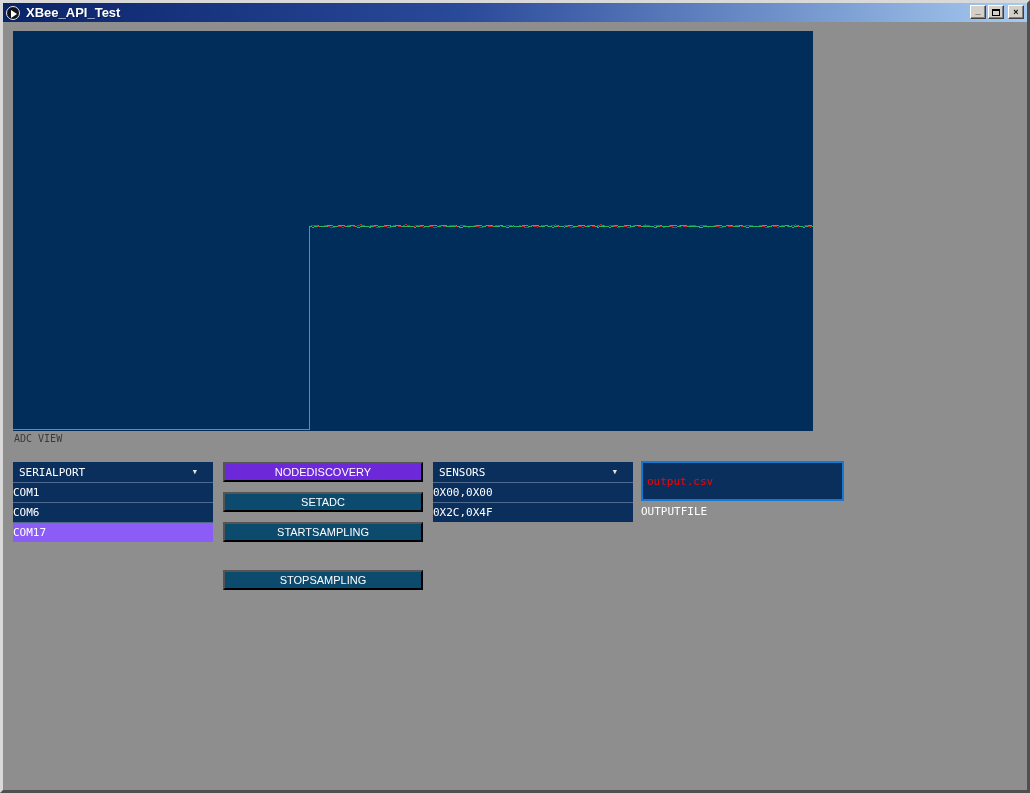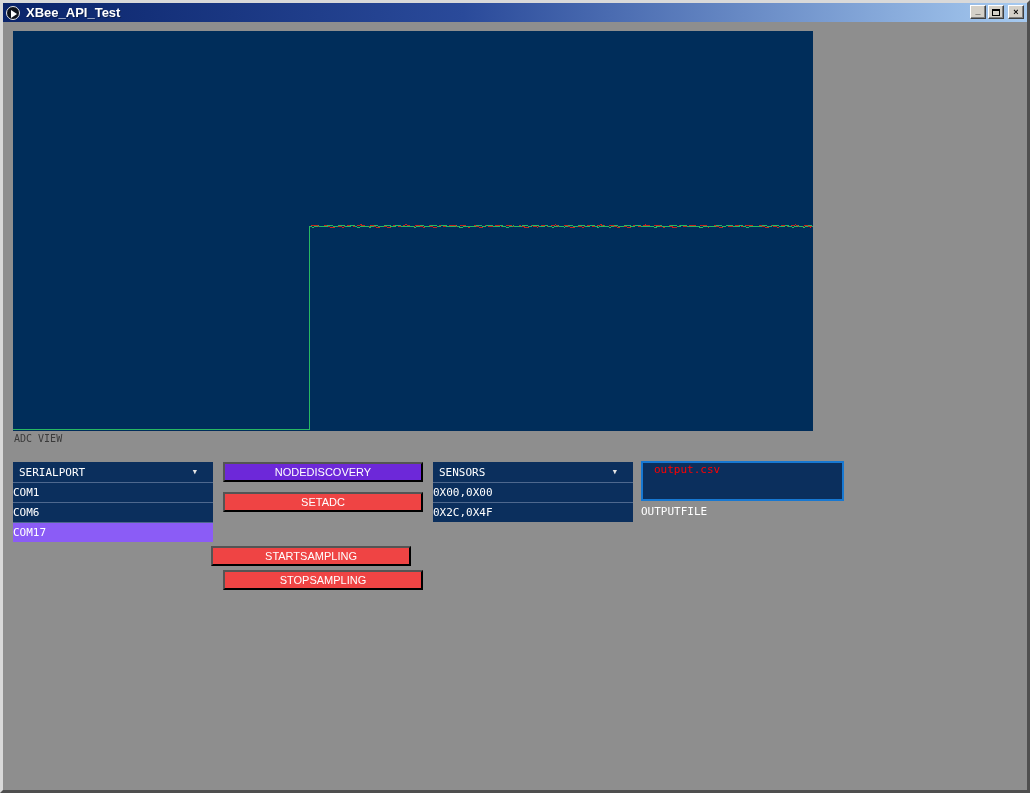--- a/index.html
+++ b/index.html
@@ -69,32 +69,32 @@
   }
   .dd-chevron { font-size: 7px; color: #e6e6e6; }
   .dd-item {
     height: 20px; background: #0b2f5d;
     display: flex; align-items: center; 
     border-top: 1px solid #4e688e; cursor: pointer;
   }
   .dd-item.selected { background: #8b5cf6; text-align: right; }
   .btn {
     position: absolute; width: 200px; height: 20px;
-    background: #ef4444; color: #fff; font-size: 11px;
+    background: #0c4a6e; color: #fff; font-size: 11px;
     display: flex; align-items: center; justify-content: center;
     cursor: pointer;
   }
   .btn.active { background: #6d28d9; }
   
   .output-field {
     position: absolute; left: 638px; top: 458px;
     width: 203px; height: 40px;
     background: #0b2f5d; border: 2px solid #1778d2;
-    display: flex; align-items: flex-start;
-    color: #ff0000; font-size: 11px; padding-left: 11px;
+    display: flex; align-items: center;
+    color: #ff0000; font-size: 11px; padding-left: 4px;
     cursor: text;
   }
   .output-label {
     position: absolute; left: 638px; top: 502px;
     color: #ffffff; font-size: 11px;
   }
 </style>
 </head>
 <body>
 
@@ -125,21 +125,21 @@
       <span>SERIALPORT</span>
       <span class="dd-chevron">▼</span>
     </div>
     <div class="dd-item">COM1</div>
     <div class="dd-item">COM6</div>
     <div class="dd-item selected">COM17</div>
   </div>
 
   <button class="btn active" style="left:220px; top:459px;">NODEDISCOVERY</button>
   <button class="btn" style="left:220px; top:489px;">SETADC</button>
-  <button class="btn" style="left:208px; top:519px;margin-top:24px;">STARTSAMPLING</button>
+  <button class="btn" style="left:220px; top:519px;">STARTSAMPLING</button>
   <button class="btn" style="left:220px; top:567px;">STOPSAMPLING</button>
 
   <div class="ctl" style="left:430px; top:459px;border-radius:20px;">
     <div class="dd-header">
       <span>SENSORS</span>
       <span class="dd-chevron">▼</span>
     </div>
     <div class="dd-item">0X00,0X00</div>
     <div class="dd-item">0X2C,0X4F</div>
   </div>

